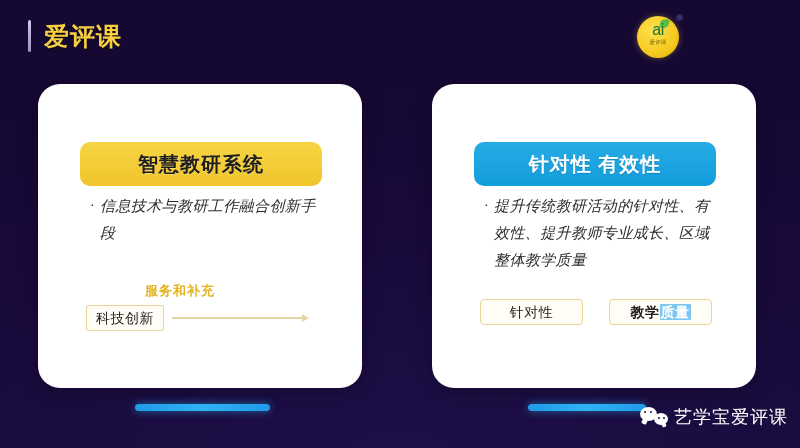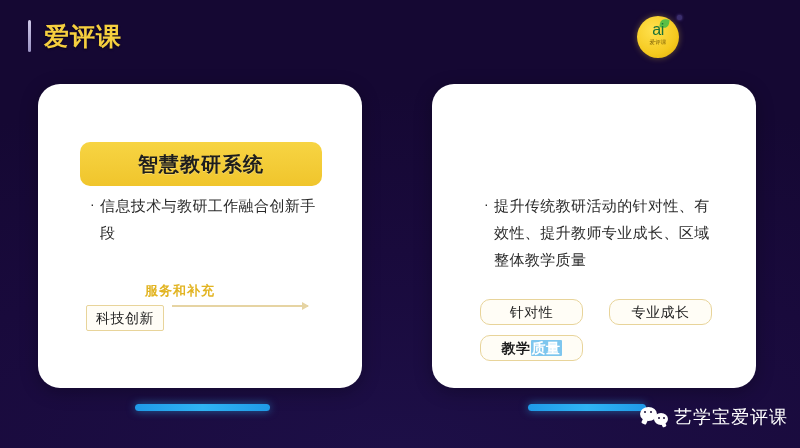--- a/index.html
+++ b/index.html
@@ -186,20 +186,21 @@
     line-height: 6px;
     color: #2b2b2b;
   }
 
   .bullet-text {
     flex: 1 1 auto;
     font-size: 15px;
     line-height: 27px;
     color: #2b2b2b;
     letter-spacing: 0.4px;
+    font-style: italic;
   }
 
   
   .flow-label {
     position: absolute;
     left: 0;
     top: 198px;
     width: 284px;
     text-align: center;
     font-size: 13px;
@@ -209,21 +210,21 @@
     line-height: 18px;
   }
 
   .flow-row {
     position: absolute;
     left: 48px;
     top: 221px;
     width: 230px;
     height: 26px;
     display: flex;
-    align-items: flex-start;
+    align-items: center;
     justify-content: space-between;
   }
 
   .chip {
     border: 1px solid #e8d49a;
     background: #fffdf6;
     border-radius: 2px;
     font-size: 14px;
     color: #1f1f1f;
     line-height: 24px;
@@ -257,21 +258,21 @@
     top: 215px;
     width: 232px;
     display: grid;
     grid-template-columns: 1fr 1fr;
     grid-gap: 10px 26px;
   }
 
   .tag {
     border: 1px solid #e8d49a;
     background: #fffdf6;
-    border-radius: 10px;
+    border-radius: 4px;
     height: 26px;
     line-height: 24px;
     text-align: center;
     font-size: 14px;
     color: #1f1f1f;
     letter-spacing: 0.5px;
     white-space: nowrap;
   }
 
   .tag-strong { font-weight: bold; }
@@ -402,34 +403,32 @@
 
     <div class="flow-row">
       <span class="chip">科技创新</span>
       <span class="flow-arrow"></span>
     </div>
 
   </div>
 
   <div class="card card-right">
 
+    <div class="badge badge-blue">针对性  有效性</div>
 
     <div class="bullet-block">
       <div class="bullet-row">
         <span class="bullet-dot">·</span>
         <span class="bullet-text">提升传统教研活动的针对性、有效性、提升教师专业成长、区域整体教学质量</span>
       </div>
     </div>
 
     <div class="tag-grid">
       <div class="tag">
         <span>针对性</span>
-      </div>
-      <div class="tag">
-        <span>专业成长</span>
       </div>
       <div class="tag tag-strong">
         <span>教学</span><span class="tag-hl">质量</span>
       </div>
     </div>
 
   </div>
 
   <div class="underline-bar underline-left"></div>
   <div class="underline-bar underline-right"></div>

